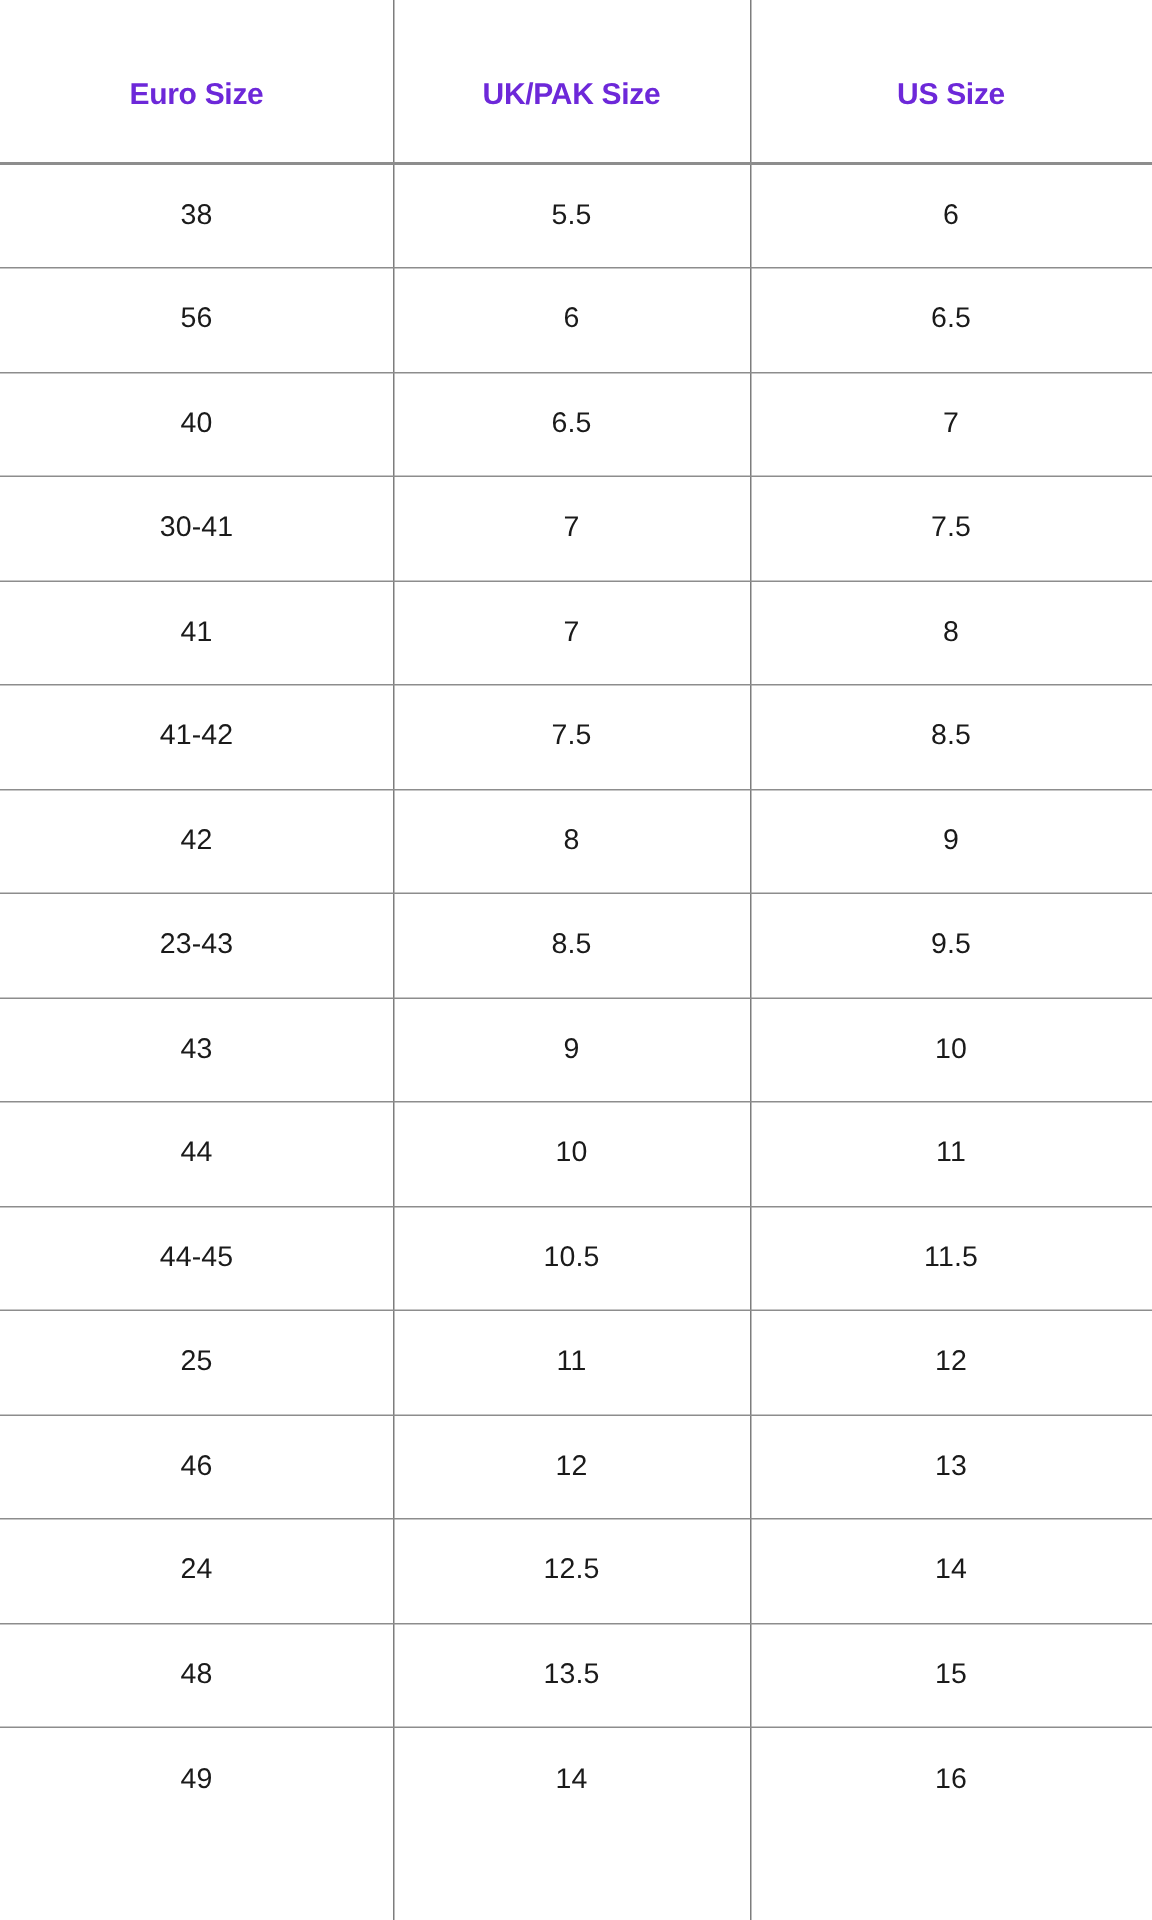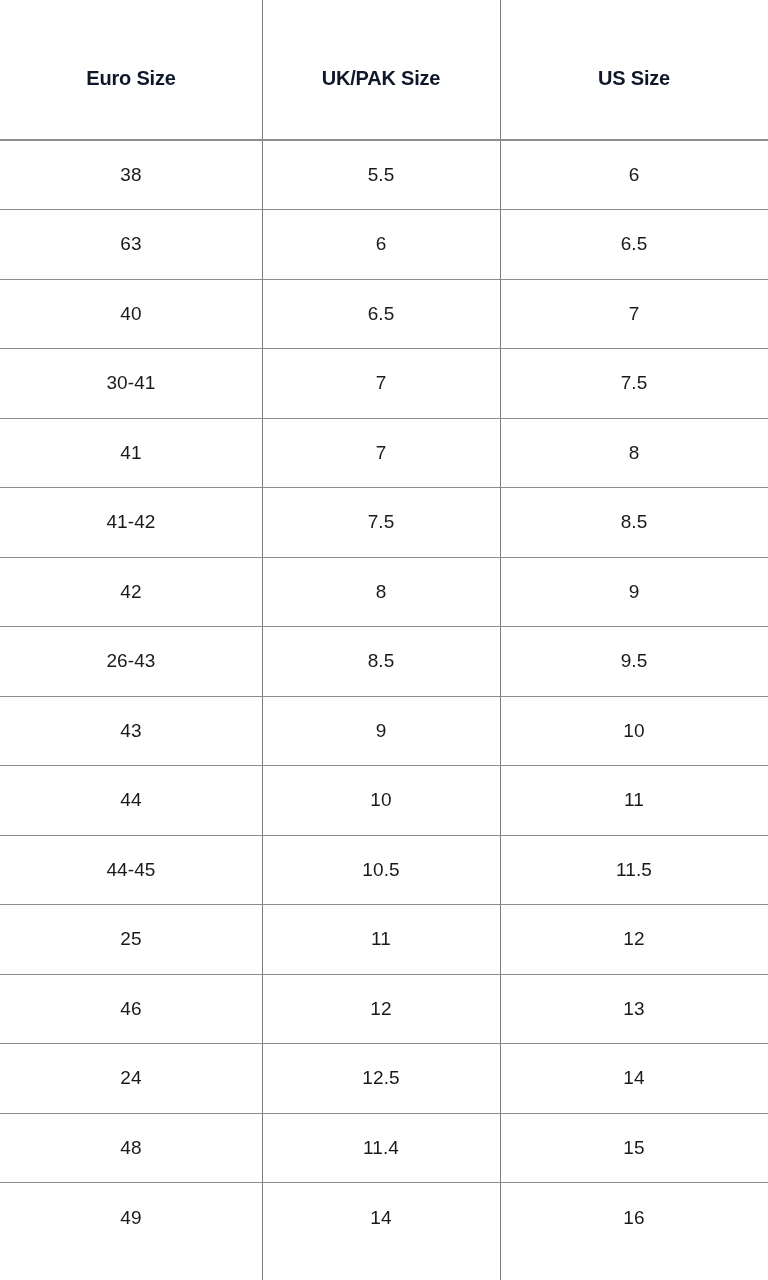--- a/index.html
+++ b/index.html
@@ -54,25 +54,25 @@
   table.chart td {
     padding: 0;
     margin: 0;
     text-align: center;
     vertical-align: middle;
     background: transparent;
   }
 
   
   table.chart thead th {
-    height: 140px;
+    height: 109px;
     font-size: 20px;
     font-weight: bold;
     letter-spacing: -0.2px;
-    color: #0f172a;
+    color: #6d28d9;
     border-bottom: 2px solid #8d8d8d;
     padding-top: 18px;
     box-sizing: border-box;
   }
 
   
   table.chart tbody td {
     height: 69.5px;
     font-size: 19px;
     font-weight: normal;
@@ -109,21 +109,21 @@
         <th>US Size</th>
       </tr>
     </thead>
     <tbody id="chart-body">
         <tr>
           <td>38</td>
           <td>5.5</td>
           <td>6</td>
         </tr>
         <tr>
-          <td>63</td>
+          <td>56</td>
           <td>6</td>
           <td>6.5</td>
         </tr>
         <tr>
           <td>40</td>
           <td>6.5</td>
           <td>7</td>
         </tr>
         <tr>
           <td>30-41</td>
@@ -139,21 +139,21 @@
           <td>41-42</td>
           <td>7.5</td>
           <td>8.5</td>
         </tr>
         <tr>
           <td>42</td>
           <td>8</td>
           <td>9</td>
         </tr>
         <tr>
-          <td>26-43</td>
+          <td>23-43</td>
           <td>8.5</td>
           <td>9.5</td>
         </tr>
         <tr>
           <td>43</td>
           <td>9</td>
           <td>10</td>
         </tr>
         <tr>
           <td>44</td>
@@ -175,21 +175,21 @@
           <td>12</td>
           <td>13</td>
         </tr>
         <tr>
           <td>24</td>
           <td>12.5</td>
           <td>14</td>
         </tr>
         <tr>
           <td>48</td>
-          <td>11.4</td>
+          <td>13.5</td>
           <td>15</td>
         </tr>
         <tr>
           <td>49</td>
           <td>14</td>
           <td>16</td>
         </tr>
       </tbody>
   </table>
 

